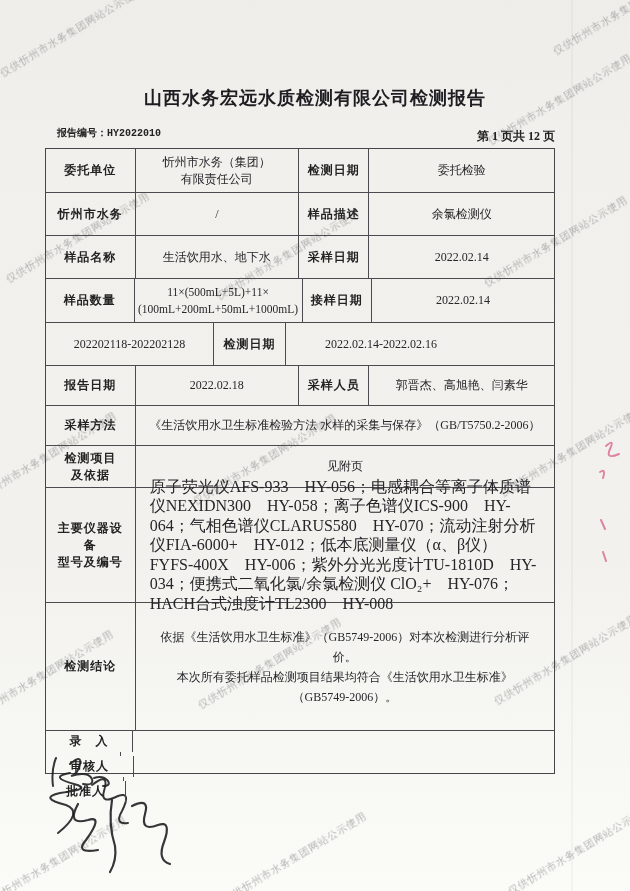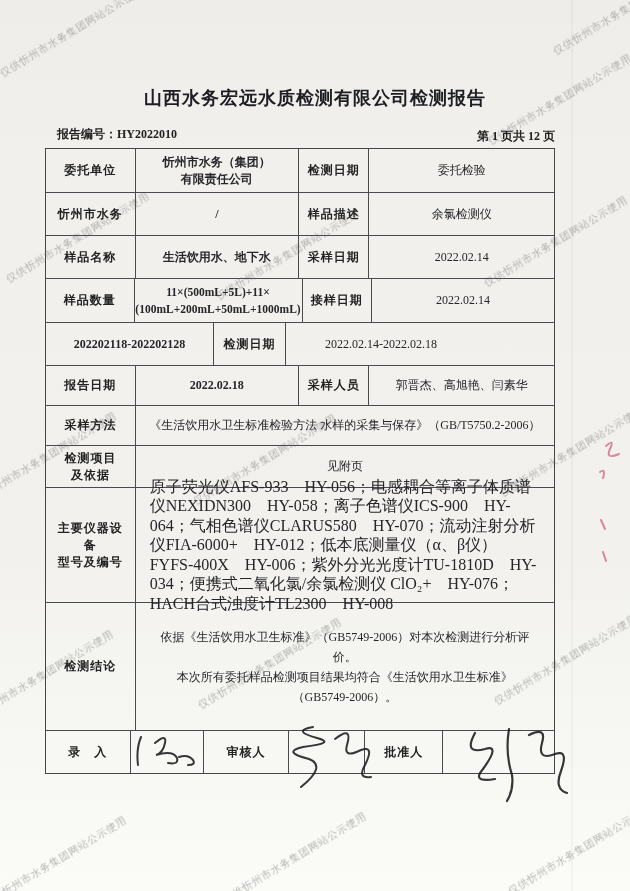--- a/index.html
+++ b/index.html
@@ -28,47 +28,47 @@
     background:rgba(90,90,95,0.05);
   }
   .title{
     position:absolute;top:86px;left:0;width:100%;
     text-align:center;font-size:18px;font-weight:700;letter-spacing:1px;
     font-family:Liberation Sans, sans-serif;
     color:#1d1d22;
   }
   .report-no{
     position:absolute;top:126px;left:57px;
-    font-size:12px;font-weight:600;color:#222;
+    font-size:10px;font-weight:600;color:#222;font-family:Liberation Mono, monospace;
   }
   .page-ind{
     position:absolute;top:128px;right:75px;
     font-size:12px;font-weight:600;color:#222;
   }
   .tbl{
     position:absolute;left:45px;top:148px;width:510px;
     border:1.4px solid #45454a;
     box-sizing:border-box;
     background:transparent;
   }
   .trow{display:flex;border-bottom:1px solid #4a4a4f;box-sizing:border-box;}
-  .trow:last-child{border-bottom:none;}
+  .trow:last-child{border-bottom:none;flex-direction:column;}
   .cell{
     box-sizing:border-box;
     border-right:1px solid #4a4a4f;
     display:flex;align-items:center;justify-content:center;
     text-align:center;
     font-size:12px;line-height:17px;
     white-space:pre-line;
     padding:2px 6px;
     position:relative;
   }
   .cell:last-child{border-right:none;}
   .lab{font-weight:600;letter-spacing:1px;color:#222;}
-  .c1{width:92px;} .c2{width:168px;font-weight:bold;} .c3{width:72px;} .c4{width:190px;}
+  .c1{width:92px;} .c2{width:168px;} .c3{width:72px;} .c4{width:190px;}
   .wide .cw{width:430px;}
   .left-text{justify-content:flex-start;text-align:left;align-items:center;}
   .instr{line-height:19.5px;padding:10px 14px;font-size:16px;}
   .concl{align-items:flex-start;padding:24px 14px 0 14px;line-height:20px;text-align:center;}
   
   .s1{width:87px;} .s2{width:75px;} .s3{width:88px;} .s4{width:78px;} .s5{width:80px;} .s6{width:114px;}
   .sigcell{overflow:visible;}
   .sig{position:absolute;pointer-events:none;}
   .redmarks{position:absolute;left:588px;top:430px;pointer-events:none;}
 </style>
@@ -127,21 +127,21 @@
       <div class="cell c1 lab">样品数量</div>
       <div class="cell c2" style="font-size:11.5px">11×(500mL+5L)+11×
 (100mL+200mL+50mL+1000mL)</div>
       <div class="cell c3 lab">接样日期</div>
       <div class="cell c4">2022.02.14</div>
     </div>
 
     <div class="trow" style="height:43px">
       <div class="cell c2">202202118-202202128</div>
       <div class="cell c3 lab">检测日期</div>
-      <div class="cell c4">2022.02.14-2022.02.18</div>
+      <div class="cell c4">2022.02.14-2022.02.16</div>
     </div>
 
     <div class="trow" style="height:40px">
       <div class="cell c1 lab">报告日期</div>
       <div class="cell c2">2022.02.18</div>
       <div class="cell c3 lab">采样人员</div>
       <div class="cell c4">郭晋杰、高旭艳、闫素华</div>
     </div>
 
     <div class="trow wide" style="height:40px">

